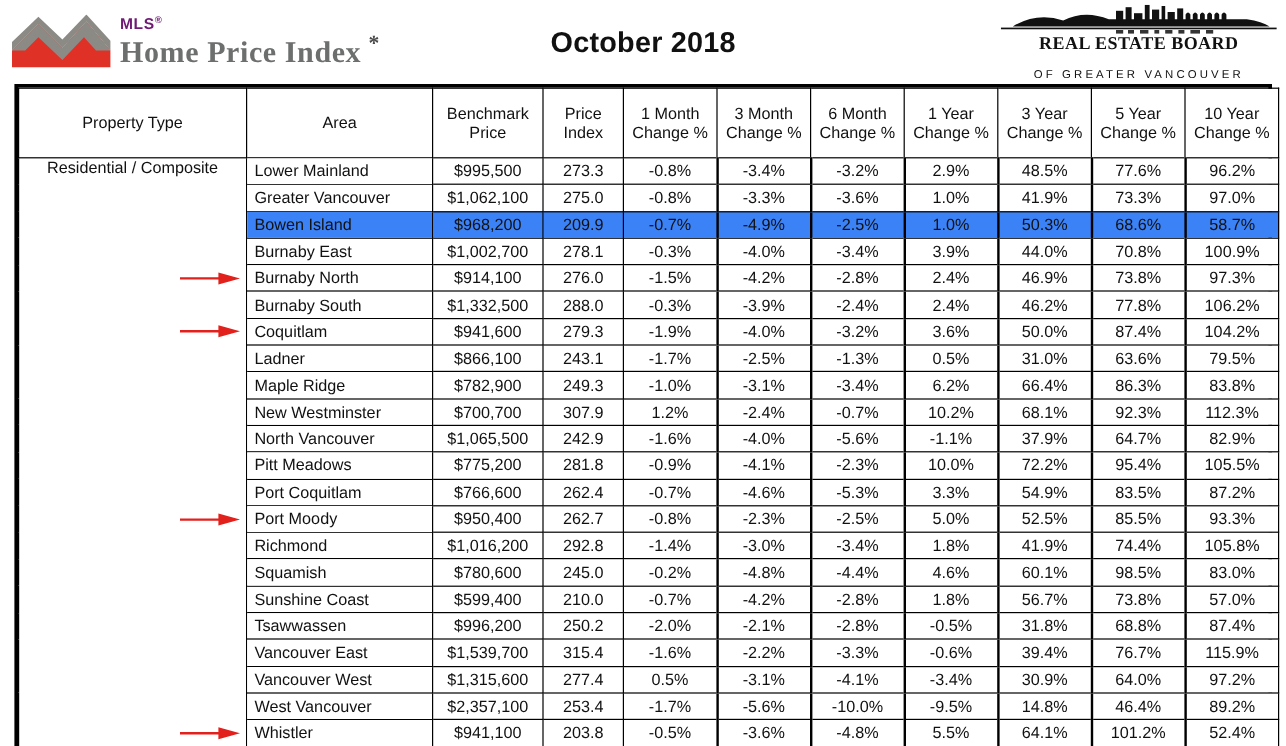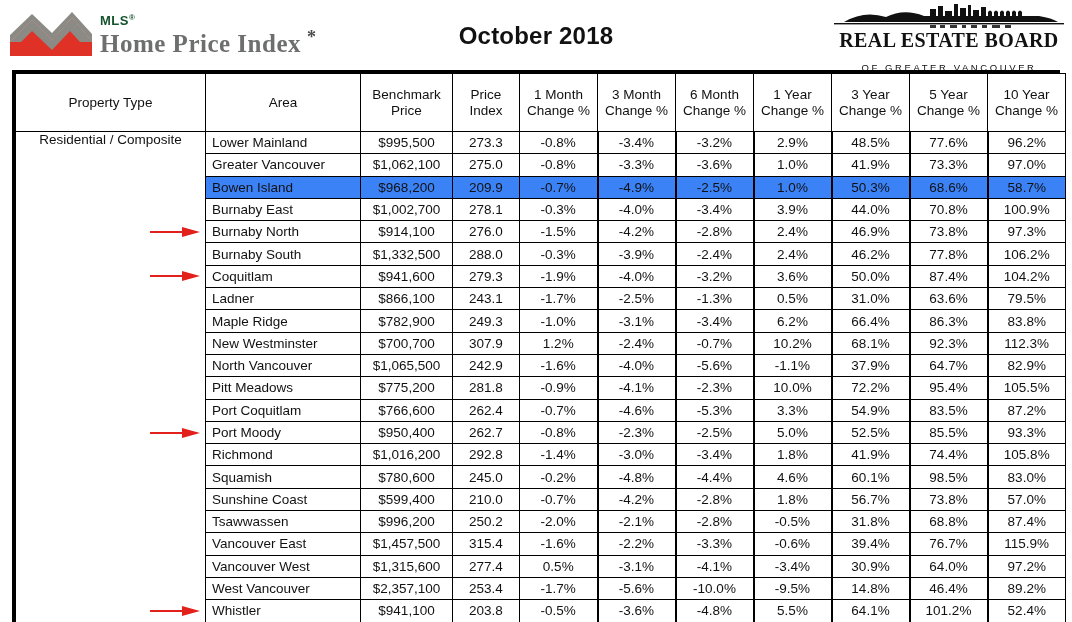--- a/index.html
+++ b/index.html
@@ -34,21 +34,21 @@
   .mls-mark { width: 86px; height: 46px; display:block; }
   .mls-wordmark {
     margin-left: 6px;
     margin-bottom: 2px;
     line-height: 1;
   }
   .mls-small {
     font-family: "Liberation Sans", sans-serif;
     font-size: 13px;
     font-weight: bold;
-    color: #14532d;
+    color: #701a75;
     letter-spacing: 0.5px;
   }
   .mls-small sup { font-size: 8px; }
   .mls-big {
     font-family: "Liberation Serif", serif;
     font-size: 25px;
     font-weight: bold;
     color: #6d6e6e;
     letter-spacing: 0.5px;
     white-space: nowrap;
@@ -72,21 +72,21 @@
   .reb-logo {
     position: absolute;
     right: 8px;
     top: 4px;
     width: 230px;
     text-align: center;
   }
   .reb-skyline { display:block; width: 230px; height: 26px; }
   .reb-main {
     font-family: "Liberation Serif", serif;
-    font-size: 20px;
+    font-size: 15px;
     font-weight: bold;
     color: #111;
     letter-spacing: 0.4px;
     line-height: 1.05;
     white-space: nowrap;
   }
   .reb-sub {
     font-family: "Liberation Sans", sans-serif;
     font-size: 9.5px;
     color: #111;
@@ -468,21 +468,21 @@
             <td class="pct">-2.0%</td>
             <td class="pct sep">-2.1%</td>
             <td class="pct sep">-2.8%</td>
             <td class="pct sep">-0.5%</td>
             <td class="pct sep">31.8%</td>
             <td class="pct sep">68.8%</td>
             <td class="pct sep">87.4%</td>
           </tr>
           <tr>
             <td class="area"><span>Vancouver East</span></td>
-            <td class="bench">$1,457,500</td>
+            <td class="bench">$1,539,700</td>
             <td class="index">315.4</td>
             <td class="pct">-1.6%</td>
             <td class="pct sep">-2.2%</td>
             <td class="pct sep">-3.3%</td>
             <td class="pct sep">-0.6%</td>
             <td class="pct sep">39.4%</td>
             <td class="pct sep">76.7%</td>
             <td class="pct sep">115.9%</td>
           </tr>
           <tr>

